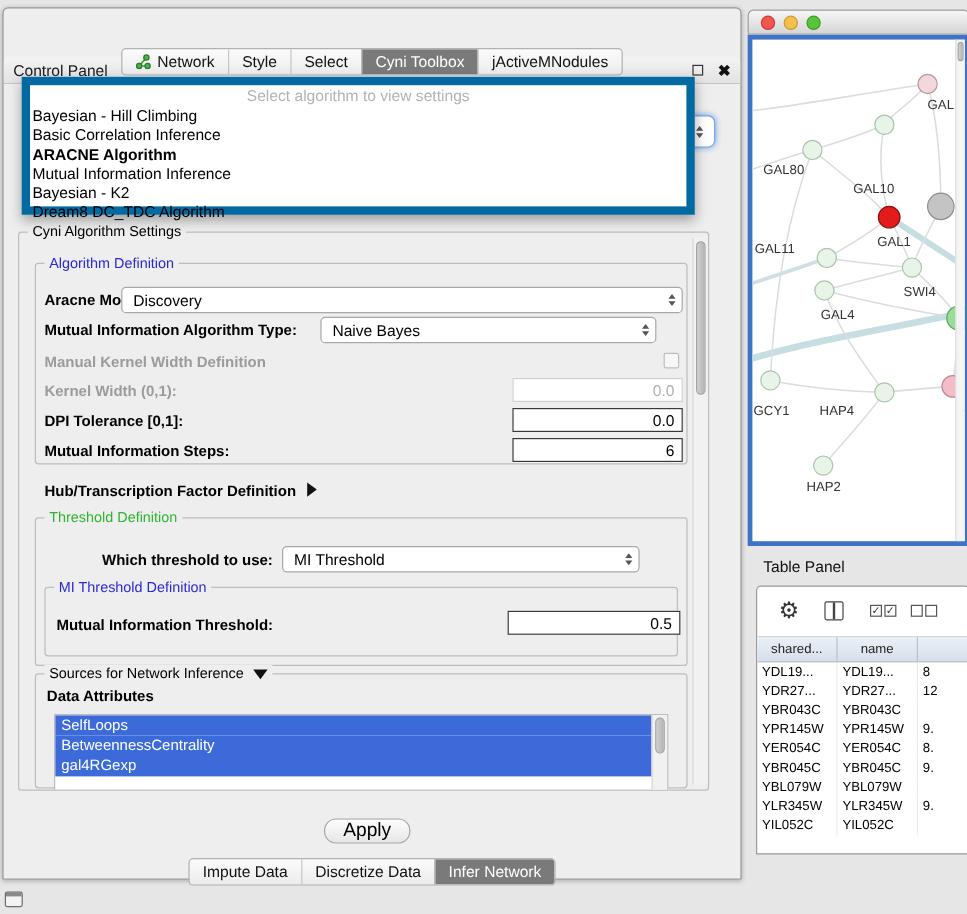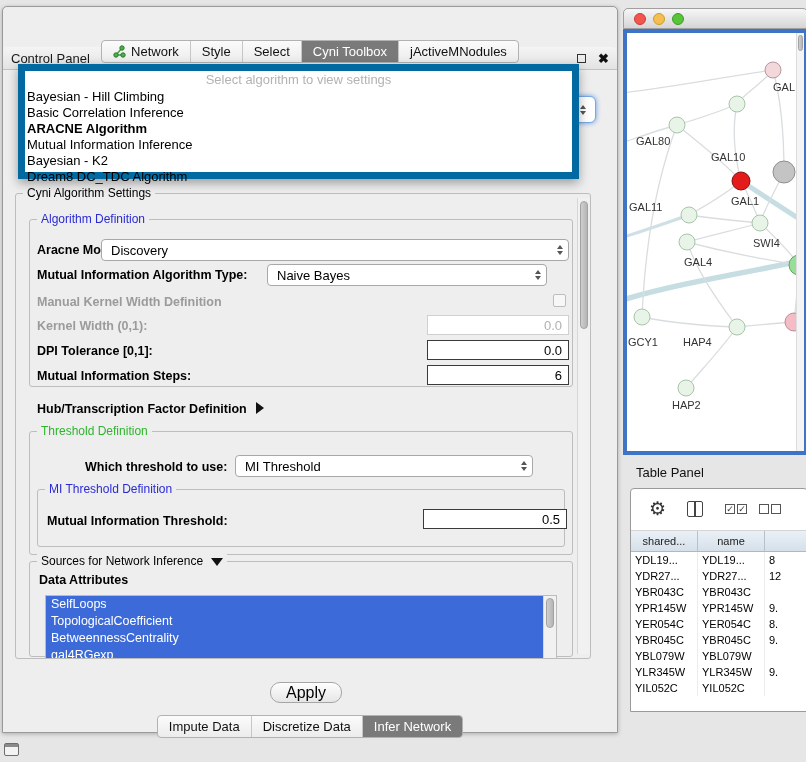--- a/index.html
+++ b/index.html
@@ -233,21 +233,20 @@
   <div class="gb" style="left:26px; top:554px; width:544px; height:96px;">
     <span class="gb-title">
       <span>Sources for Network Inference</span>
       <span class="tri-dn-big"></span>
     </span>
   </div>
   <span class="lbl" style="left:36px; top:566px;">Data Attributes</span>
 
   <div id="attr-list">
     <div class="attr-item">SelfLoops</div>
-    <div class="attr-item">TopologicalCoefficient</div>
     <div class="attr-item">BetweennessCentrality</div>
     <div class="attr-item">gal4RGexp</div>
     <div class="vtrack" style="right:0; top:0; width:13px; height:64px; left:auto;">
       <div class="vthumb" style="top:2px; height:30px;"></div>
     </div>
   </div>
 
   <div id="apply-btn">Apply</div>
 
   <div id="cp-bottom-tabs">

